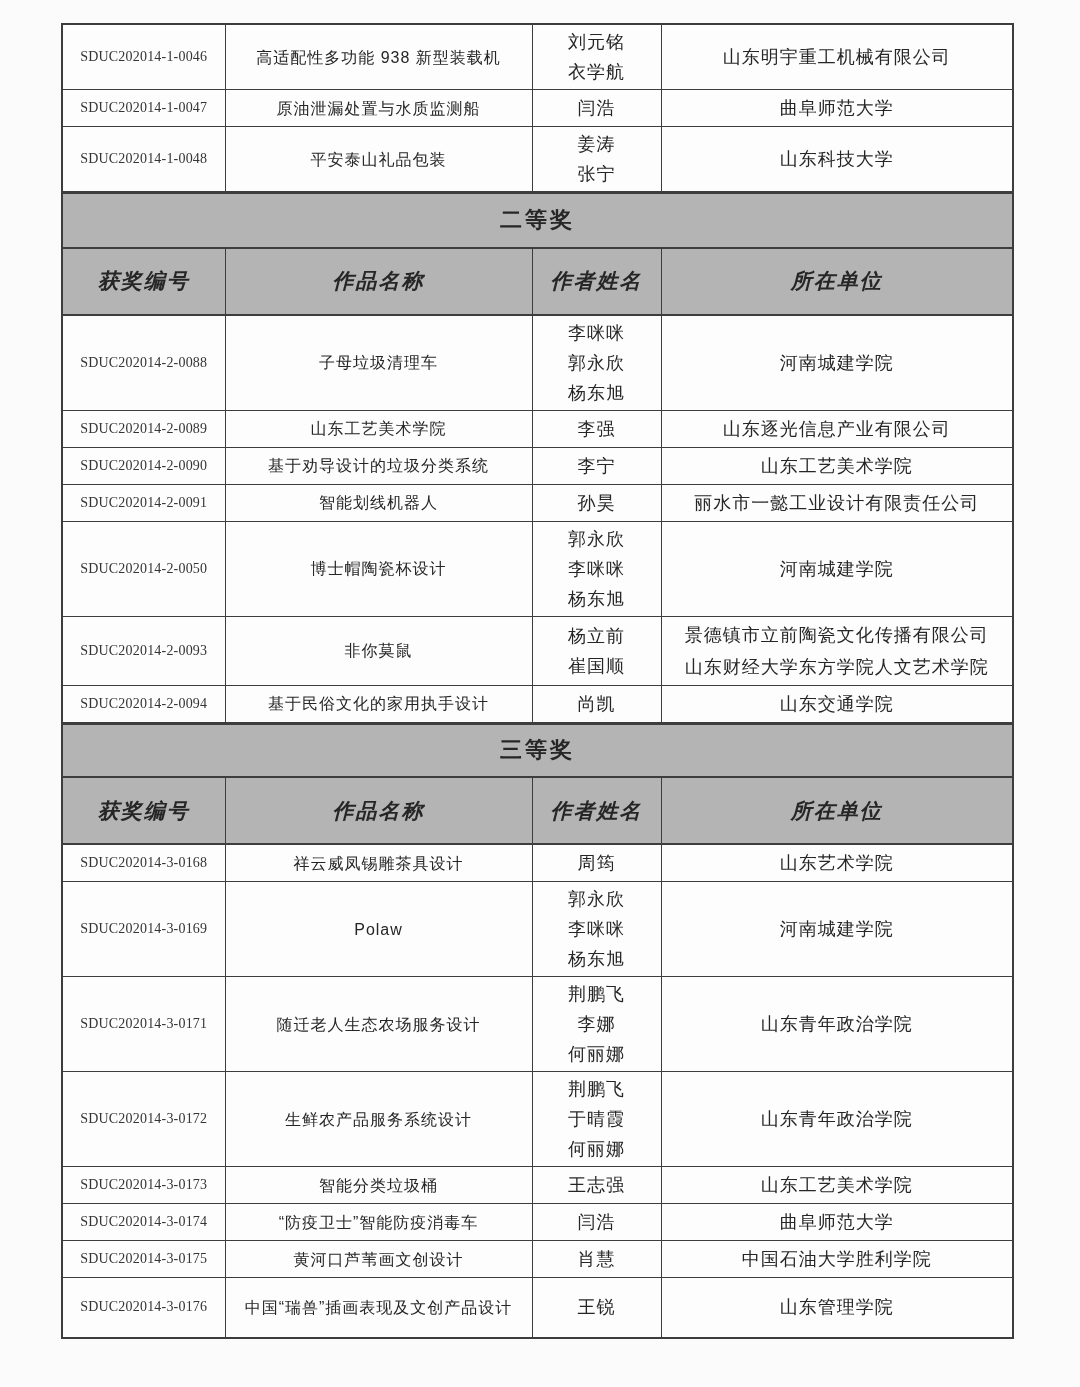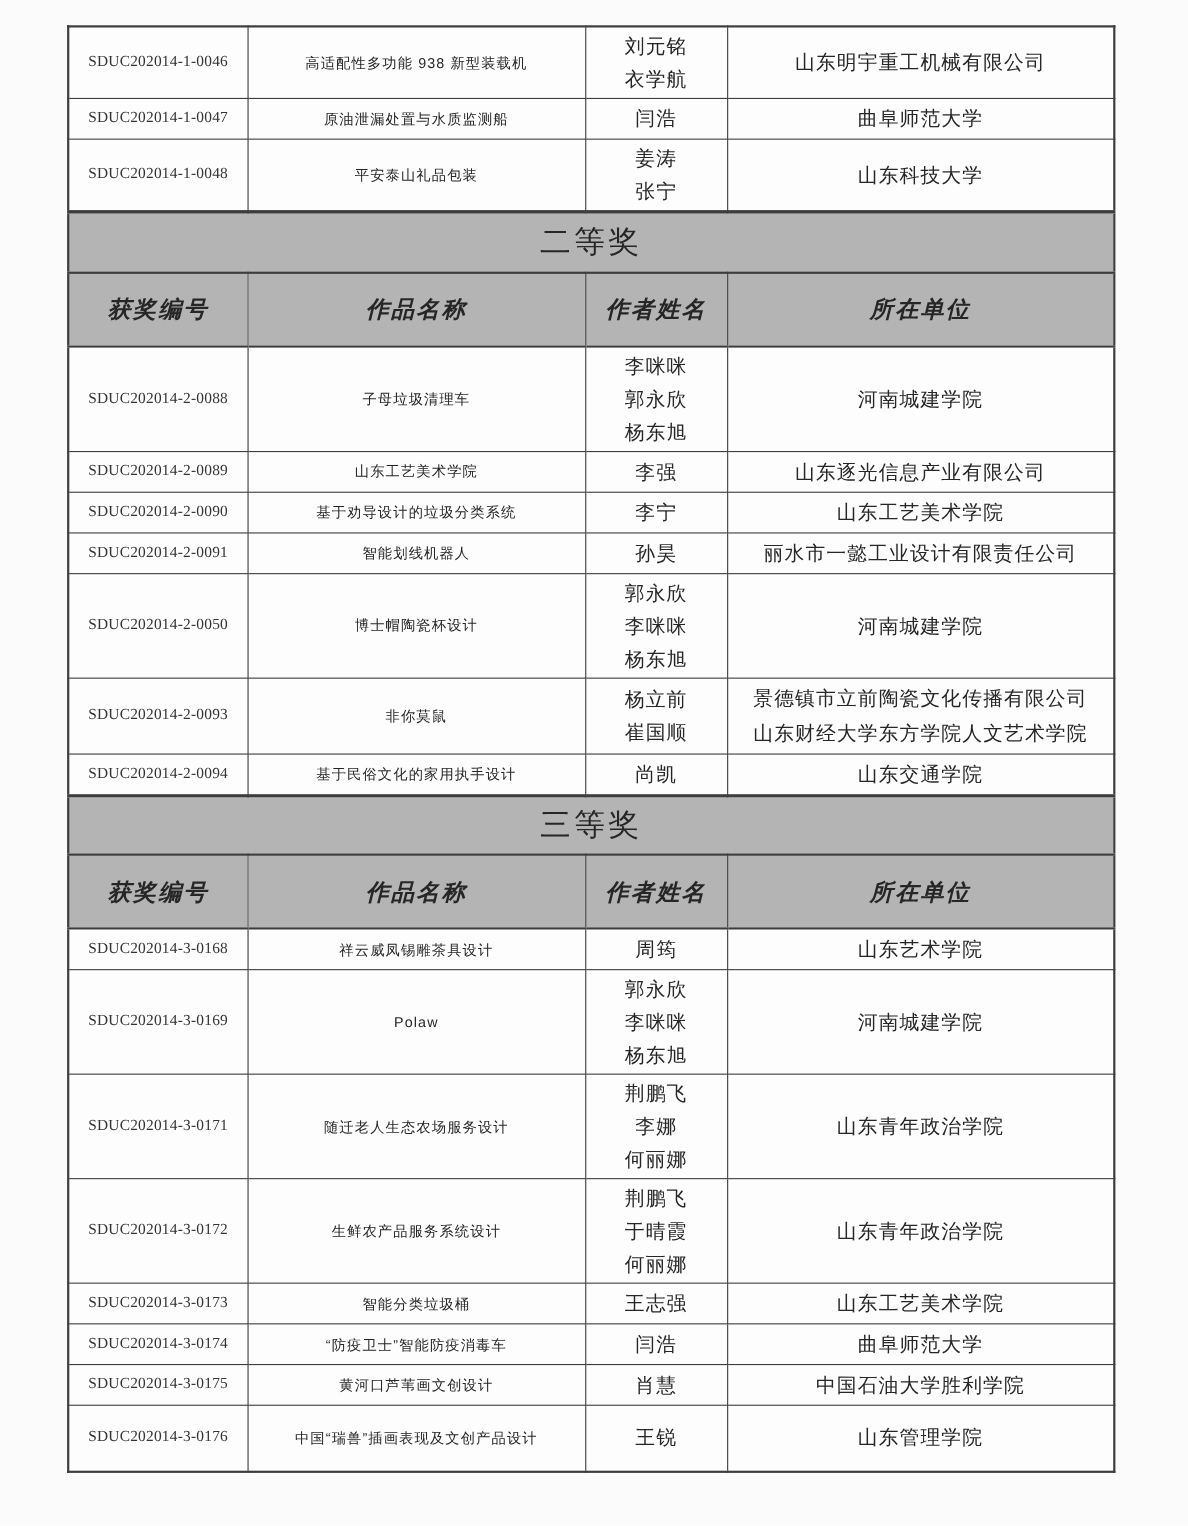--- a/index.html
+++ b/index.html
@@ -33,27 +33,27 @@
     vertical-align:middle;
     overflow:hidden;
   }
   td.id{
     font-family:"Liberation Serif","DejaVu Serif",serif;
     font-size:14px;
     letter-spacing:0.2px;
     color:var(--id-text);
     white-space:nowrap;
   }
-  td.cn{font-size:13px;letter-spacing:1px;line-height:27px;margin-left:44px;}
+  td.cn{font-size:16px;letter-spacing:1px;line-height:27px;margin-left:44px;}
   .line{line-height:30px;font-size:18px;letter-spacing:1px;}
   .unit .line{line-height:32px;}
   tr.band-row td{
     background:var(--band-bg);
-    font-weight:normal;
-    font-size:28px;
+    font-weight:bold;
+    font-size:22px;
     letter-spacing:3px;
     border-top:3px solid var(--border);
     border-bottom:2px solid var(--border);
   }
   tr.head-row th{
     background:var(--band-bg);
     font-weight:bold;
     font-size:21px;
     letter-spacing:2px;
     border-bottom:2.5px solid var(--border);

